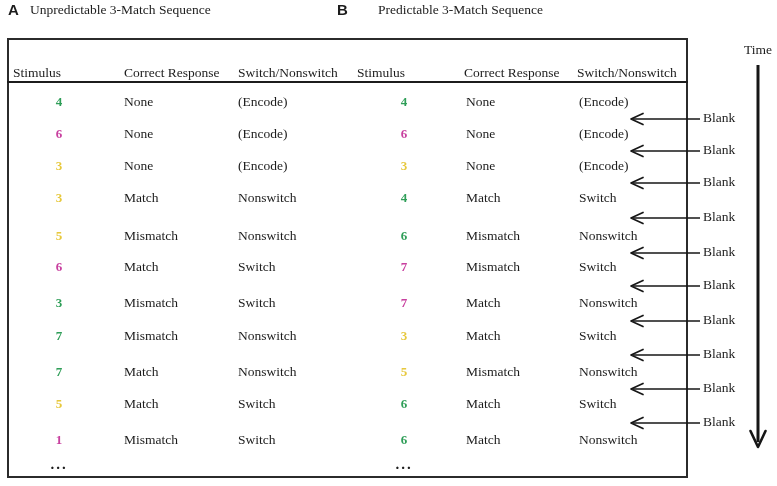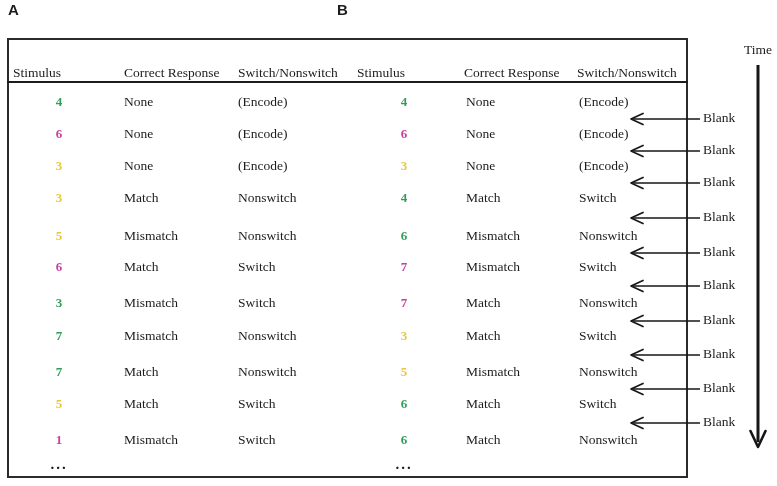--- a/index.html
+++ b/index.html
@@ -20,21 +20,23 @@
   .blank-label { font-size:13.5px; white-space:nowrap; }
   .time-label { font-size:13.5px; white-space:nowrap; }
   svg { display:block; }
 </style>
 </head>
 <body>
 
 <div class="page">
 
   <span class="abs panel-letter" style="left:8px; top:1px;">A</span>
+  <span class="abs fig-title" style="left:30px; top:2px;">Unpredictable 3-Match Sequence</span>
   <span class="abs panel-letter" style="left:337px; top:1px;">B</span>
+  <span class="abs fig-title" style="left:378px; top:2px;">Predictable 3-Match Sequence</span>
 
   <div class="abs table-box" style="left:7px; top:38px; width:677px; height:436px;"></div>
 
   <span class="abs col-header" style="left:13px;  top:65px;">Stimulus</span>
   <span class="abs col-header" style="left:124px; top:65px;">Correct Response</span>
   <span class="abs col-header" style="left:238px; top:65px;">Switch/Nonswitch</span>
   <span class="abs col-header" style="left:357px; top:65px;">Stimulus</span>
   <span class="abs col-header" style="left:464px; top:65px;">Correct Response</span>
   <span class="abs col-header" style="left:577px; top:65px;">Switch/Nonswitch</span>
 

